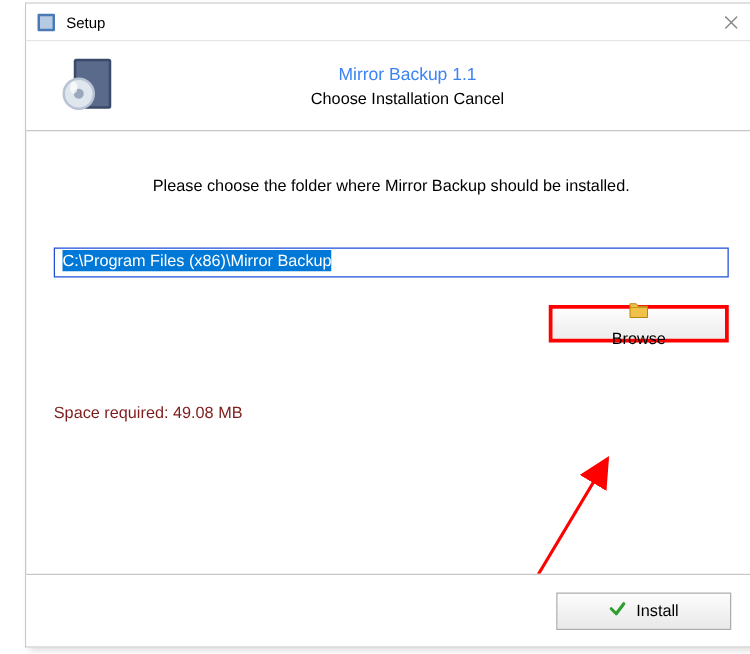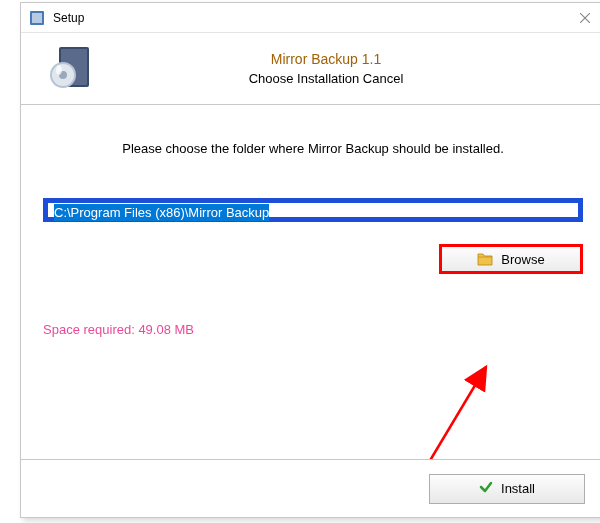--- a/index.html
+++ b/index.html
@@ -5,33 +5,33 @@
   * { box-sizing: border-box; margin: 0; padding: 0; }
   body { font-family: "Segoe UI", Tahoma, sans-serif; font-size: 13px; background: #fff; width: 600px; height: 523px; position: relative; overflow: hidden; }
   .window { position: absolute; left: 20px; top: 2px; width: 588px; height: 516px; border: 1px solid #c8c8c8; background: #fff; box-shadow: 3px 3px 6px rgba(0,0,0,0.15); }
   .titlebar { height: 30px; display: flex; align-items: center; padding: 0 8px; background: #fff; border-bottom: 1px solid #e5e5e5; position: relative; }
   .titlebar .app-icon { width: 16px; height: 16px; margin-right: 8px; display: inline-block; }
   .titlebar .title { font-size: 12px; color: #000; }
   .titlebar .close { position: absolute; right: 0; top: 0; width: 45px; height: 30px; display: flex; align-items: center; justify-content: center; color: #888; font-size: 14px; cursor: pointer; }
   .header { height: 72px; border-bottom: 1px solid #c8c8c8; display: flex; align-items: center; padding-left: 28px; background: #fff; }
   .header-icon { width: 48px; height: 48px; margin-right: 18px; }
   .header-text { flex: 1; text-align: center; padding-right: 70px; }
-  .header-text .h1 { font-size: 14px; color: #a16207; margin-bottom: 4px; }
+  .header-text .h1 { font-size: 14px; color: #3b82f6; margin-bottom: 4px; }
   .header-text .h2 { font-size: 13px; color: #000; }
   .body { padding: 36px 24px 0 22px; position: relative; }
   .instruction { text-align: center; font-size: 13px; color: #000; margin-bottom: 42px; }
-  .path-input { width: 100%; height: 24px; border: 5px solid #1d4ed8; background: #fff; padding: 2px 6px; font-size: 13px; font-family: inherit; }
+  .path-input { width: 100%; height: 24px; border: 1px solid #1d4ed8; background: #fff; padding: 2px 6px; font-size: 13px; font-family: inherit; }
   .path-input .selected { background: #0078d7; color: #fff; padding: 1px 0; }
   .browse-row { display: flex; justify-content: flex-end; margin-top: 22px; }
-  .browse-btn { width: 144px; height: 30px; border: 3px solid #ff0000; background: linear-gradient(#fdfdfd,#ececec); display: flex; align-items: center; justify-content: center; gap: 8px; font-size: 13px; cursor: pointer; }
+  .browse-btn { width: 144px; height: 30px; border: 3px solid #ff0000; background: linear-gradient(#fdfdfd,#ececec); display: flex; align-items: center; justify-content: center; gap: 8px; font-size: 13px; cursor: pointer; flex-direction: column; }
   .folder-icon { width: 16px; height: 14px; display: inline-block; }
   .space-block { margin-top: 48px; }
-  .space-block div { font-size: 13px; color: #ec4899; margin-bottom: 8px; }
+  .space-block div { font-size: 13px; color: #7f1d1d; margin-bottom: 8px; }
   .footer { position: absolute; left: 0; right: 0; bottom: 0; height: 58px; border-top: 1px solid #c8c8c8; display: flex; align-items: center; justify-content: flex-end; padding-right: 22px; gap: 14px; background: #fff; }
-  .btn { width: 156px; height: 30px; border: 1px solid #adadad; background: linear-gradient(#fdfdfd,#e8e8e8); display: flex; align-items: center; justify-content: center; gap: 8px; font-size: 13px; cursor: pointer; }
+  .btn { width: 140px; height: 30px; border: 1px solid #adadad; background: linear-gradient(#fdfdfd,#e8e8e8); display: flex; align-items: center; justify-content: center; gap: 8px; font-size: 13px; cursor: pointer; }
   .arrow-svg { position: absolute; left: 370px; top: 244px; pointer-events: none; }
 </style>
 </head>
 <body>
 
 <div class="window">
 
   <div class="titlebar">
     <span class="app-icon">
       <svg width="16" height="16" viewBox="0 0 16 16">

